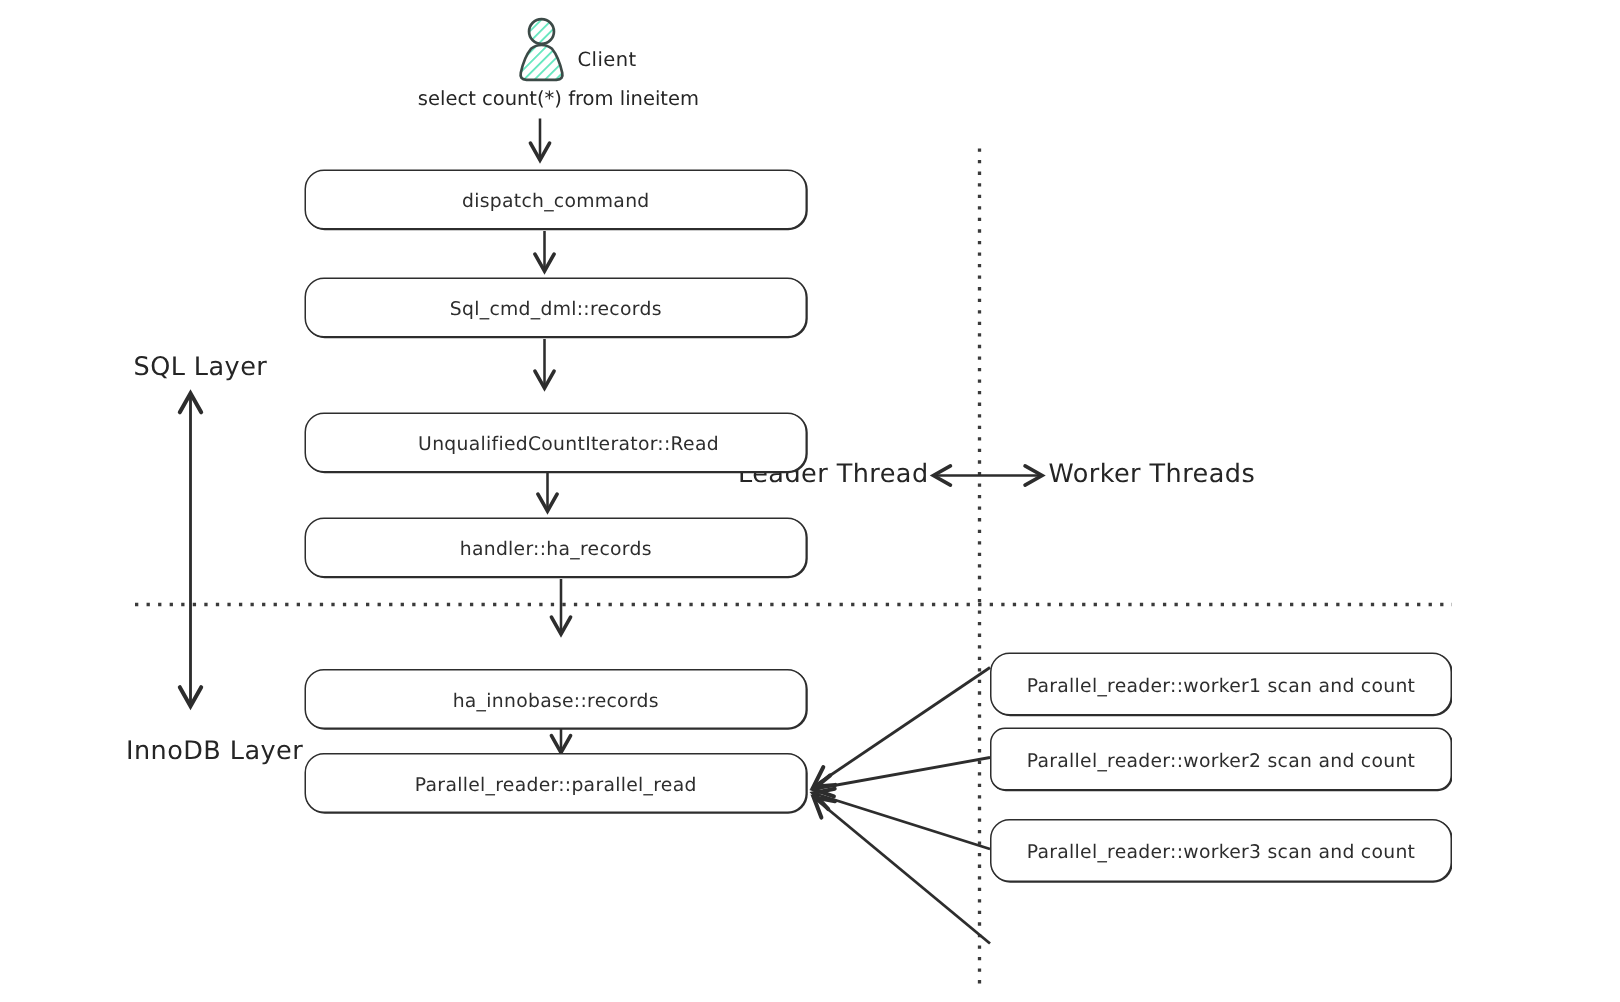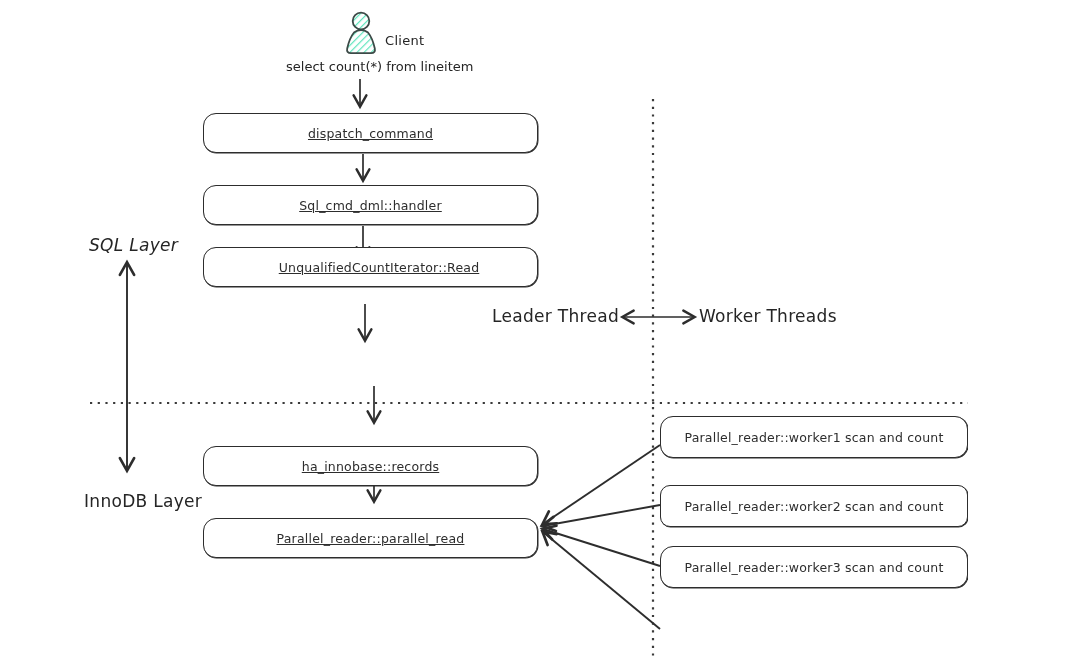--- a/index.html
+++ b/index.html
@@ -17,38 +17,37 @@
     box-sizing:border-box;
     border:1.7px solid #2d2d2d;
     border-radius:13px;
     background:#ffffff;
     display:flex;align-items:center;justify-content:center;
     font-size:12.5px;
     letter-spacing:0.2px;
     white-space:nowrap;
     box-shadow:0.5px 0.5px 0 #2d2d2d;
   }
-  .flow-node{left:203px;width:335px;height:40px;text-decoration:underline;}
+  .flow-node{left:203px;width:335px;height:40px;}
   .worker-node{left:660px;width:308px;height:42px;}
   .lbl{
     position:absolute;
     font-size:17px;
     letter-spacing:0.3px;
     white-space:nowrap;
     color:#252525;
   }
   .small-lbl{font-size:13px;}
   .query-lbl{
     position:absolute;
     left:266px;top:59px;width:200px;
-    text-align:left;
+    text-align:right;
     font-size:13px;
     white-space:nowrap;
     color:#252525;
-    margin-left:20px;
   }
 </style>
 </head>
 <body>
 
 <div class="canvas">
 
   <svg class="layer-svg">
     <defs>
       <marker id="ah" viewBox="0 0 12 12" refX="9.5" refY="6" markerWidth="10" markerHeight="10" orient="auto-start-reverse">
@@ -82,42 +81,45 @@
 
     <g transform="translate(341,11)">
       <path d="M13,21.5 Q8.5,27 6.2,37.5 Q5.2,42 10,42.2 L30,42.2 Q34.8,42 33.8,37.5 Q31.5,27 27,21.5 Q23.8,19 20,19 Q16.2,19 13,21.5 Z" fill="url(#hatch)" stroke="#3c4a47" stroke-width="1.8" stroke-linejoin="round"></path>
       <circle cx="20" cy="10" r="8.3" fill="url(#hatch)" stroke="#3c4a47" stroke-width="1.8"></circle>
     </g>
   </svg>
 
   <div class="lbl small-lbl" style="left:385px;top:33px;">Client</div>
   <div class="query-lbl">select count(*) from lineitem</div>
 
-  <div class="lbl" style="left:89px;top:235px;font-style:italic;">SQL Layer</div>
+  <div class="lbl" style="left:89px;top:235px;">SQL Layer</div>
   <div class="lbl" style="left:84px;top:472px;margin-top:19px;">InnoDB Layer</div>
   <div class="lbl" style="left:492px;top:306px;">Leader Thread</div>
   <div class="lbl" style="left:699px;top:306px;">Worker Threads</div>
 
   <div class="node flow-node" style="top:113px;">
     <span>dispatch_command</span>
   </div>
   <div class="node flow-node" style="top:185px;">
-    <span>Sql_cmd_dml::handler</span>
+    <span>Sql_cmd_dml::records</span>
   </div>
-  <div class="node flow-node" style="top:247px;padding-left:17px;">
+  <div class="node flow-node" style="top:275px;padding-left:17px;">
     <span>UnqualifiedCountIterator::Read</span>
+  </div>
+  <div class="node flow-node" style="top:345px;">
+    <span>handler::ha_records</span>
   </div>
   <div class="node flow-node" style="top:427px;margin-top:19px;">
     <span>ha_innobase::records</span>
   </div>
-  <div class="node flow-node" style="top:518px;">
+  <div class="node flow-node" style="top:502px;">
     <span>Parallel_reader::parallel_read</span>
   </div>
 
-  <div class="node worker-node" style="top:416px;text-align:right;">
+  <div class="node worker-node" style="top:435px;text-align:right;">
     <span>Parallel_reader::worker1 scan and count</span>
   </div>
   <div class="node worker-node" style="top:485px;border-radius:10px;">
     <span>Parallel_reader::worker2 scan and count</span>
   </div>
   <div class="node worker-node" style="top:546px;">
     <span>Parallel_reader::worker3 scan and count</span>
   </div>
 
 </div>

